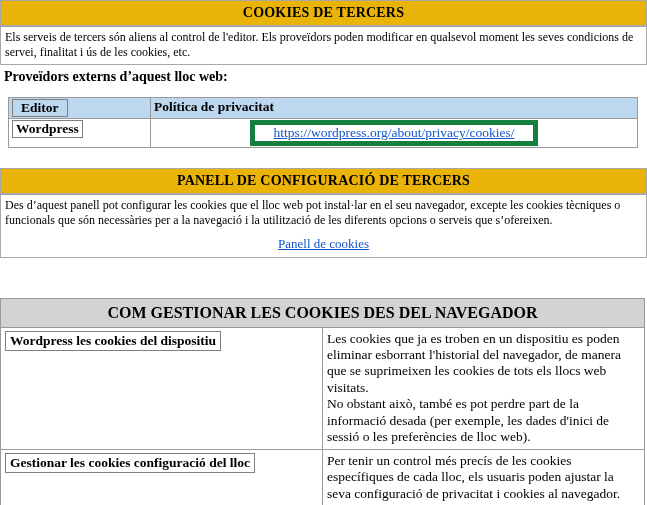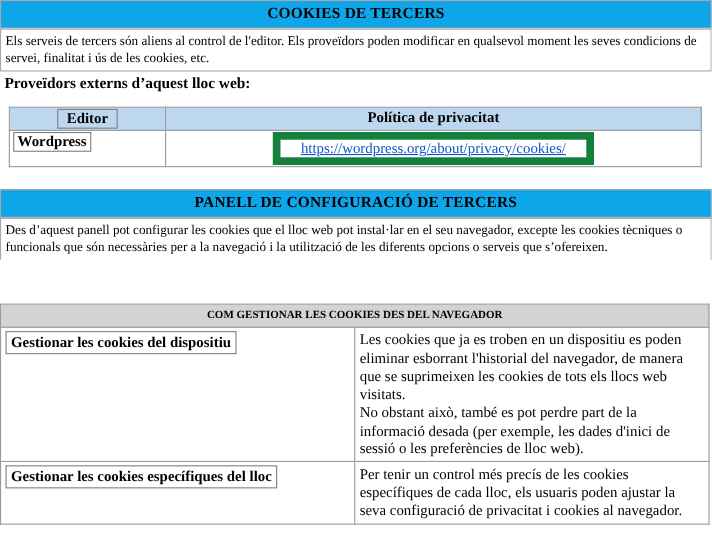--- a/index.html
+++ b/index.html
@@ -13,21 +13,21 @@
     font-family: "Liberation Serif", serif;
     font-size: 13px;
     color: #000000;
     overflow: hidden;
   }
   .page {
     width: 647px;
     position: relative;
   }
   .hdr-band {
-    background: #0ea5e9;
+    background: #eab308;
     text-align: center;
     font-weight: bold;
     font-size: 14px;
     letter-spacing: 0.2px;
     padding: 4px 2px 4px 2px;
     border: 1px solid #a8a8a8;
   }
   .para-cell {
     background: #ffffff;
     padding: 3px 4px 4px 4px;
@@ -59,21 +59,21 @@
     table-layout: fixed;
   }
   .providers td, .providers th {
     border: 1px solid #9a9a9a;
     padding: 1px 3px;
     font-size: 13.5px;
     vertical-align: top;
   }
   .providers .th-cell {
     background: #bdd7ee;
-    text-align: center;
+    text-align: left;
     font-weight: bold;
   }
   .providers .th-inner {
     display: inline-block;
     border: 1px solid #7f7f7f;
     background: #bdd7ee;
     padding: 0 8px;
   }
   .providers .val-inner {
     display: inline-block;
@@ -81,21 +81,21 @@
     background: #ffffff;
     padding: 0 3px;
     font-weight: bold;
   }
   .link {
     color: #1155cc;
     text-decoration: underline;
   }
   .link-box {
     display: inline-block;
-    border: 7px solid #15803d;
+    border: 5px solid #15803d;
     padding: 0 19px;
     font-family: Liberation Serif, serif;
   }
   .center {
     text-align: center;
   }
 
   
   .panel-link-row {
     background: #ffffff;
@@ -124,21 +124,21 @@
   }
   .manage .label-inner {
     display: inline-block;
     border: 1px solid #7f7f7f;
     padding: 1px 4px;
   }
   .manage .head-cell {
     background: #d3d3d3;
     text-align: center;
     font-weight: bold;
-    font-size: 10px;
+    font-size: 16px;
     padding: 4px 2px;
   }
 </style>
 </head>
 <body>
 
 <div class="page">
 
   <div>
     <div class="hdr-band">COOKIES DE TERCERS</div>
@@ -170,42 +170,45 @@
         </td>
       </tr>
     </tbody>
   </table>
 
   <div class="spacer-lg"></div>
 
   <div>
     <div class="hdr-band">PANELL DE CONFIGURACIÓ DE TERCERS</div>
     <div class="para-cell" style="border-bottom:none;">Des d’aquest panell pot configurar les cookies que el lloc web pot instal·lar en el seu navegador, excepte les cookies tècniques o funcionals que són necessàries per a la navegació i la utilització de les diferents opcions o serveis que s’ofereixen.</div>
+    <div class="panel-link-row">
+      <a class="link" href="#">Panell de cookies</a>
+    </div>
   </div>
 
   <div class="spacer-lg"></div>
   <div class="spacer-lg"></div>
 
   <table class="manage">
     <tbody>
       <tr>
         <td class="head-cell" colspan="2">COM GESTIONAR LES COOKIES DES DEL NAVEGADOR</td>
       </tr>
       <tr>
         <td class="label-cell">
-          <span class="label-inner">Gestionar les cookies del dispositiu</span>
+          <span class="label-inner">Wordpress les cookies del dispositiu</span>
         </td>
         <td>
           <span style="white-space:pre-line;">Les cookies que ja es troben en un dispositiu es poden eliminar esborrant l'historial del navegador, de manera que se suprimeixen les cookies de tots els llocs web visitats.
 No obstant això, també es pot perdre part de la informació desada (per exemple, les dades d'inici de sessió o les preferències de lloc web).</span>
         </td>
       </tr>
       <tr>
         <td class="label-cell">
-          <span class="label-inner">Gestionar les cookies específiques del lloc</span>
+          <span class="label-inner">Gestionar les cookies configuració del lloc</span>
         </td>
         <td>
           <span style="white-space:pre-line;">Per tenir un control més precís de les cookies específiques de cada lloc, els usuaris poden ajustar la seva configuració de privacitat i cookies al navegador.</span>
         </td>
       </tr>
     </tbody>
   </table>
 
 </div>
 

